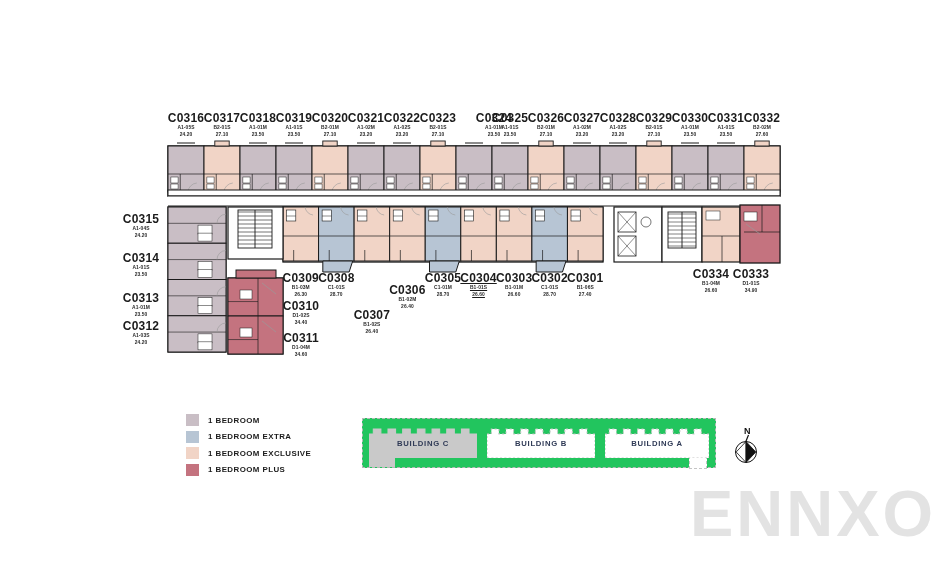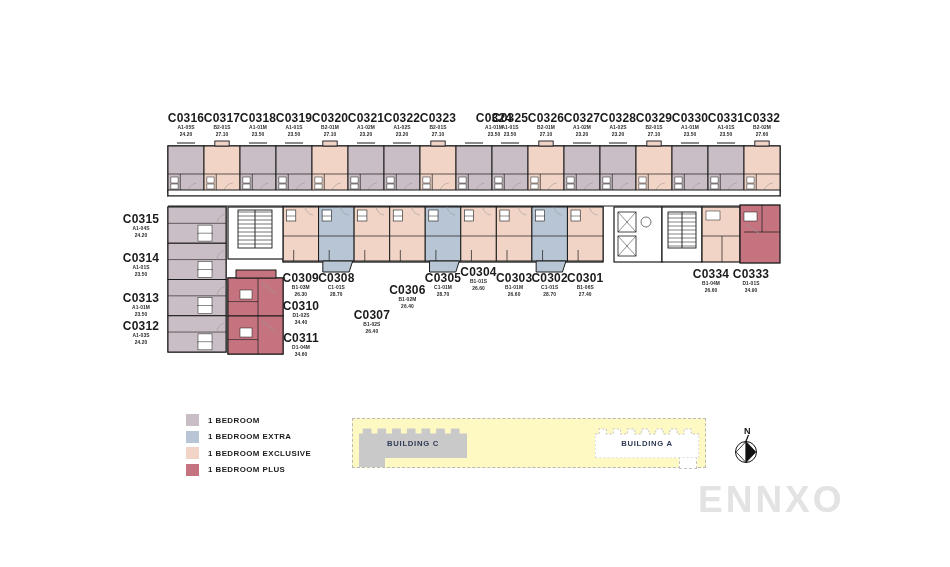--- a/index.html
+++ b/index.html
@@ -23,32 +23,32 @@
   
   #plan{position:absolute;left:0;top:0;width:950px;height:400px;}
 
   
   #legend{position:absolute;left:186px;top:412px;}
   .lg-row{display:flex;align-items:center;height:16.5px;}
   .lg-sw{width:13px;height:12px;margin-right:9px;flex:0 0 auto;}
   .lg-tx{font-size:7.9px;font-weight:700;color:#1b1b1b;letter-spacing:.45px;}
 
   
-  #bsel{position:absolute;left:352px;top:418px;width:352px;height:48px;
-        border:1px dashed #b9b9b9;background:#fef9c3;}
+  #bsel{position:absolute;left:362px;top:418px;width:352px;height:48px;
+        border:1px dashed #b9b9b9;background:#22c55e;}
   .bbox{position:absolute;top:9px;height:30px;display:flex;align-items:center;justify-content:center;}
   .bbox .blab{font-size:7.7px;font-weight:700;letter-spacing:.7px;color:#2f3a56;position:relative;z-index:3;}
   .bshape{position:absolute;left:0;top:0;width:100%;height:100%;z-index:1;}
 
   
   #compass{position:absolute;left:729px;top:424px;width:36px;height:44px;}
 
   
-  #wm{position:absolute;left:690px;top:481px;font-size:37px;font-weight:700;
-      letter-spacing:3px;color:#e3e3e3;line-height:1;user-select:none;margin-left:8px;}
+  #wm{position:absolute;left:690px;top:481px;font-size:65px;font-weight:700;
+      letter-spacing:3px;color:#e3e3e3;line-height:1;user-select:none;}
 </style>
 </head>
 <body>
 
 <div id="stage">
 
   <svg id="plan" viewBox="0 0 950 400">
     <defs>
       <g id="bathfix">
         <rect x="0" y="0" width="5" height="4" fill="#fff" stroke="#1a1a1a" stroke-width="0.5"></rect>
@@ -474,21 +474,21 @@
       <div class="ulabel" style="left: 388.444px; top: 272px; width: 38px; margin-top: 12px;">
         <span class="code">C0306</span>
         <span class="type">B1-02M</span>
         <span class="area">26.40</span>
       </div>
       <div class="ulabel" style="left: 424px; top: 272px; width: 38px;">
         <span class="code">C0305</span>
         <span class="type">C1-01M</span>
         <span class="area">28.70</span>
       </div>
-      <div class="ulabel" style="left: 459.556px; top: 266px; width: 38px;">
+      <div class="ulabel" style="left: 459.556px; top: 272px; width: 38px; text-decoration: underline;">
         <span class="code">C0304</span>
         <span class="type">B1-01S</span>
         <span class="area">26.60</span>
       </div>
       <div class="ulabel" style="left: 495.111px; top: 272px; width: 38px;">
         <span class="code">C0303</span>
         <span class="type">B1-01M</span>
         <span class="area">26.60</span>
       </div>
       <div class="ulabel" style="left: 530.667px; top: 272px; width: 38px;">
@@ -541,20 +541,26 @@
         <span class="lg-tx">1 BEDROOM PLUS</span>
       </div>
     </div>
 
   <div id="bsel">
       <div class="bbox" style="left: 6px; width: 108px;">
         <svg class="bshape" viewBox="0 0 100 30" preserveAspectRatio="none">
           <path d="M 0 30 L 0 6 L 4 6 L 4 1 L 11 1 L 11 6 L 17.6 6 L 17.6 1 L 24.6 1 L 24.6 6 L 31.2 6 L 31.2 1 L 38.2 1 L 38.2 6 L 44.8 6 L 44.8 1 L 51.8 1 L 51.8 6 L 58.4 6 L 58.4 1 L 65.4 1 L 65.4 6 L 72 6 L 72 1 L 79 1 L 79 6 L 85.6 6 L 85.6 1 L 92.6 1 L 92.6 6 L 100 6 L 100 30 Z" fill="#c9c9c9" stroke="#c9c9c9" stroke-width="1" stroke-dasharray="0"></path>
         </svg>
         <span class="blab">BUILDING C</span>
+      </div>
+      <div class="bbox" style="left: 124px; width: 108px;">
+        <svg class="bshape" viewBox="0 0 100 30" preserveAspectRatio="none">
+          <path d="M 0 30 L 0 6 L 4 6 L 4 1 L 11 1 L 11 6 L 17.6 6 L 17.6 1 L 24.6 1 L 24.6 6 L 31.2 6 L 31.2 1 L 38.2 1 L 38.2 6 L 44.8 6 L 44.8 1 L 51.8 1 L 51.8 6 L 58.4 6 L 58.4 1 L 65.4 1 L 65.4 6 L 72 6 L 72 1 L 79 1 L 79 6 L 85.6 6 L 85.6 1 L 92.6 1 L 92.6 6 L 100 6 L 100 30 Z" fill="#ffffff" stroke="#c4c4c4" stroke-width="1" stroke-dasharray="2 2"></path>
+        </svg>
+        <span class="blab">BUILDING B</span>
       </div>
       <div class="bbox" style="left: 242px; width: 104px;">
         <svg class="bshape" viewBox="0 0 100 30" preserveAspectRatio="none">
           <path d="M 0 30 L 0 6 L 4 6 L 4 1 L 11 1 L 11 6 L 17.6 6 L 17.6 1 L 24.6 1 L 24.6 6 L 31.2 6 L 31.2 1 L 38.2 1 L 38.2 6 L 44.8 6 L 44.8 1 L 51.8 1 L 51.8 6 L 58.4 6 L 58.4 1 L 65.4 1 L 65.4 6 L 72 6 L 72 1 L 79 1 L 79 6 L 85.6 6 L 85.6 1 L 92.6 1 L 92.6 6 L 100 6 L 100 30 Z" fill="#ffffff" stroke="#c4c4c4" stroke-width="1" stroke-dasharray="2 2"></path>
         </svg>
         <span class="blab">BUILDING A</span>
       </div>
       <div style="position: absolute; left: 6px; top: 39px; width: 26px; height: 9px; background: rgb(201, 201, 201);"></div>
       <div style="position: absolute; left: 326px; top: 37px; width: 16px; height: 11px; border: 1px dashed rgb(196, 196, 196); background: rgb(255, 255, 255);"></div>
     </div>

